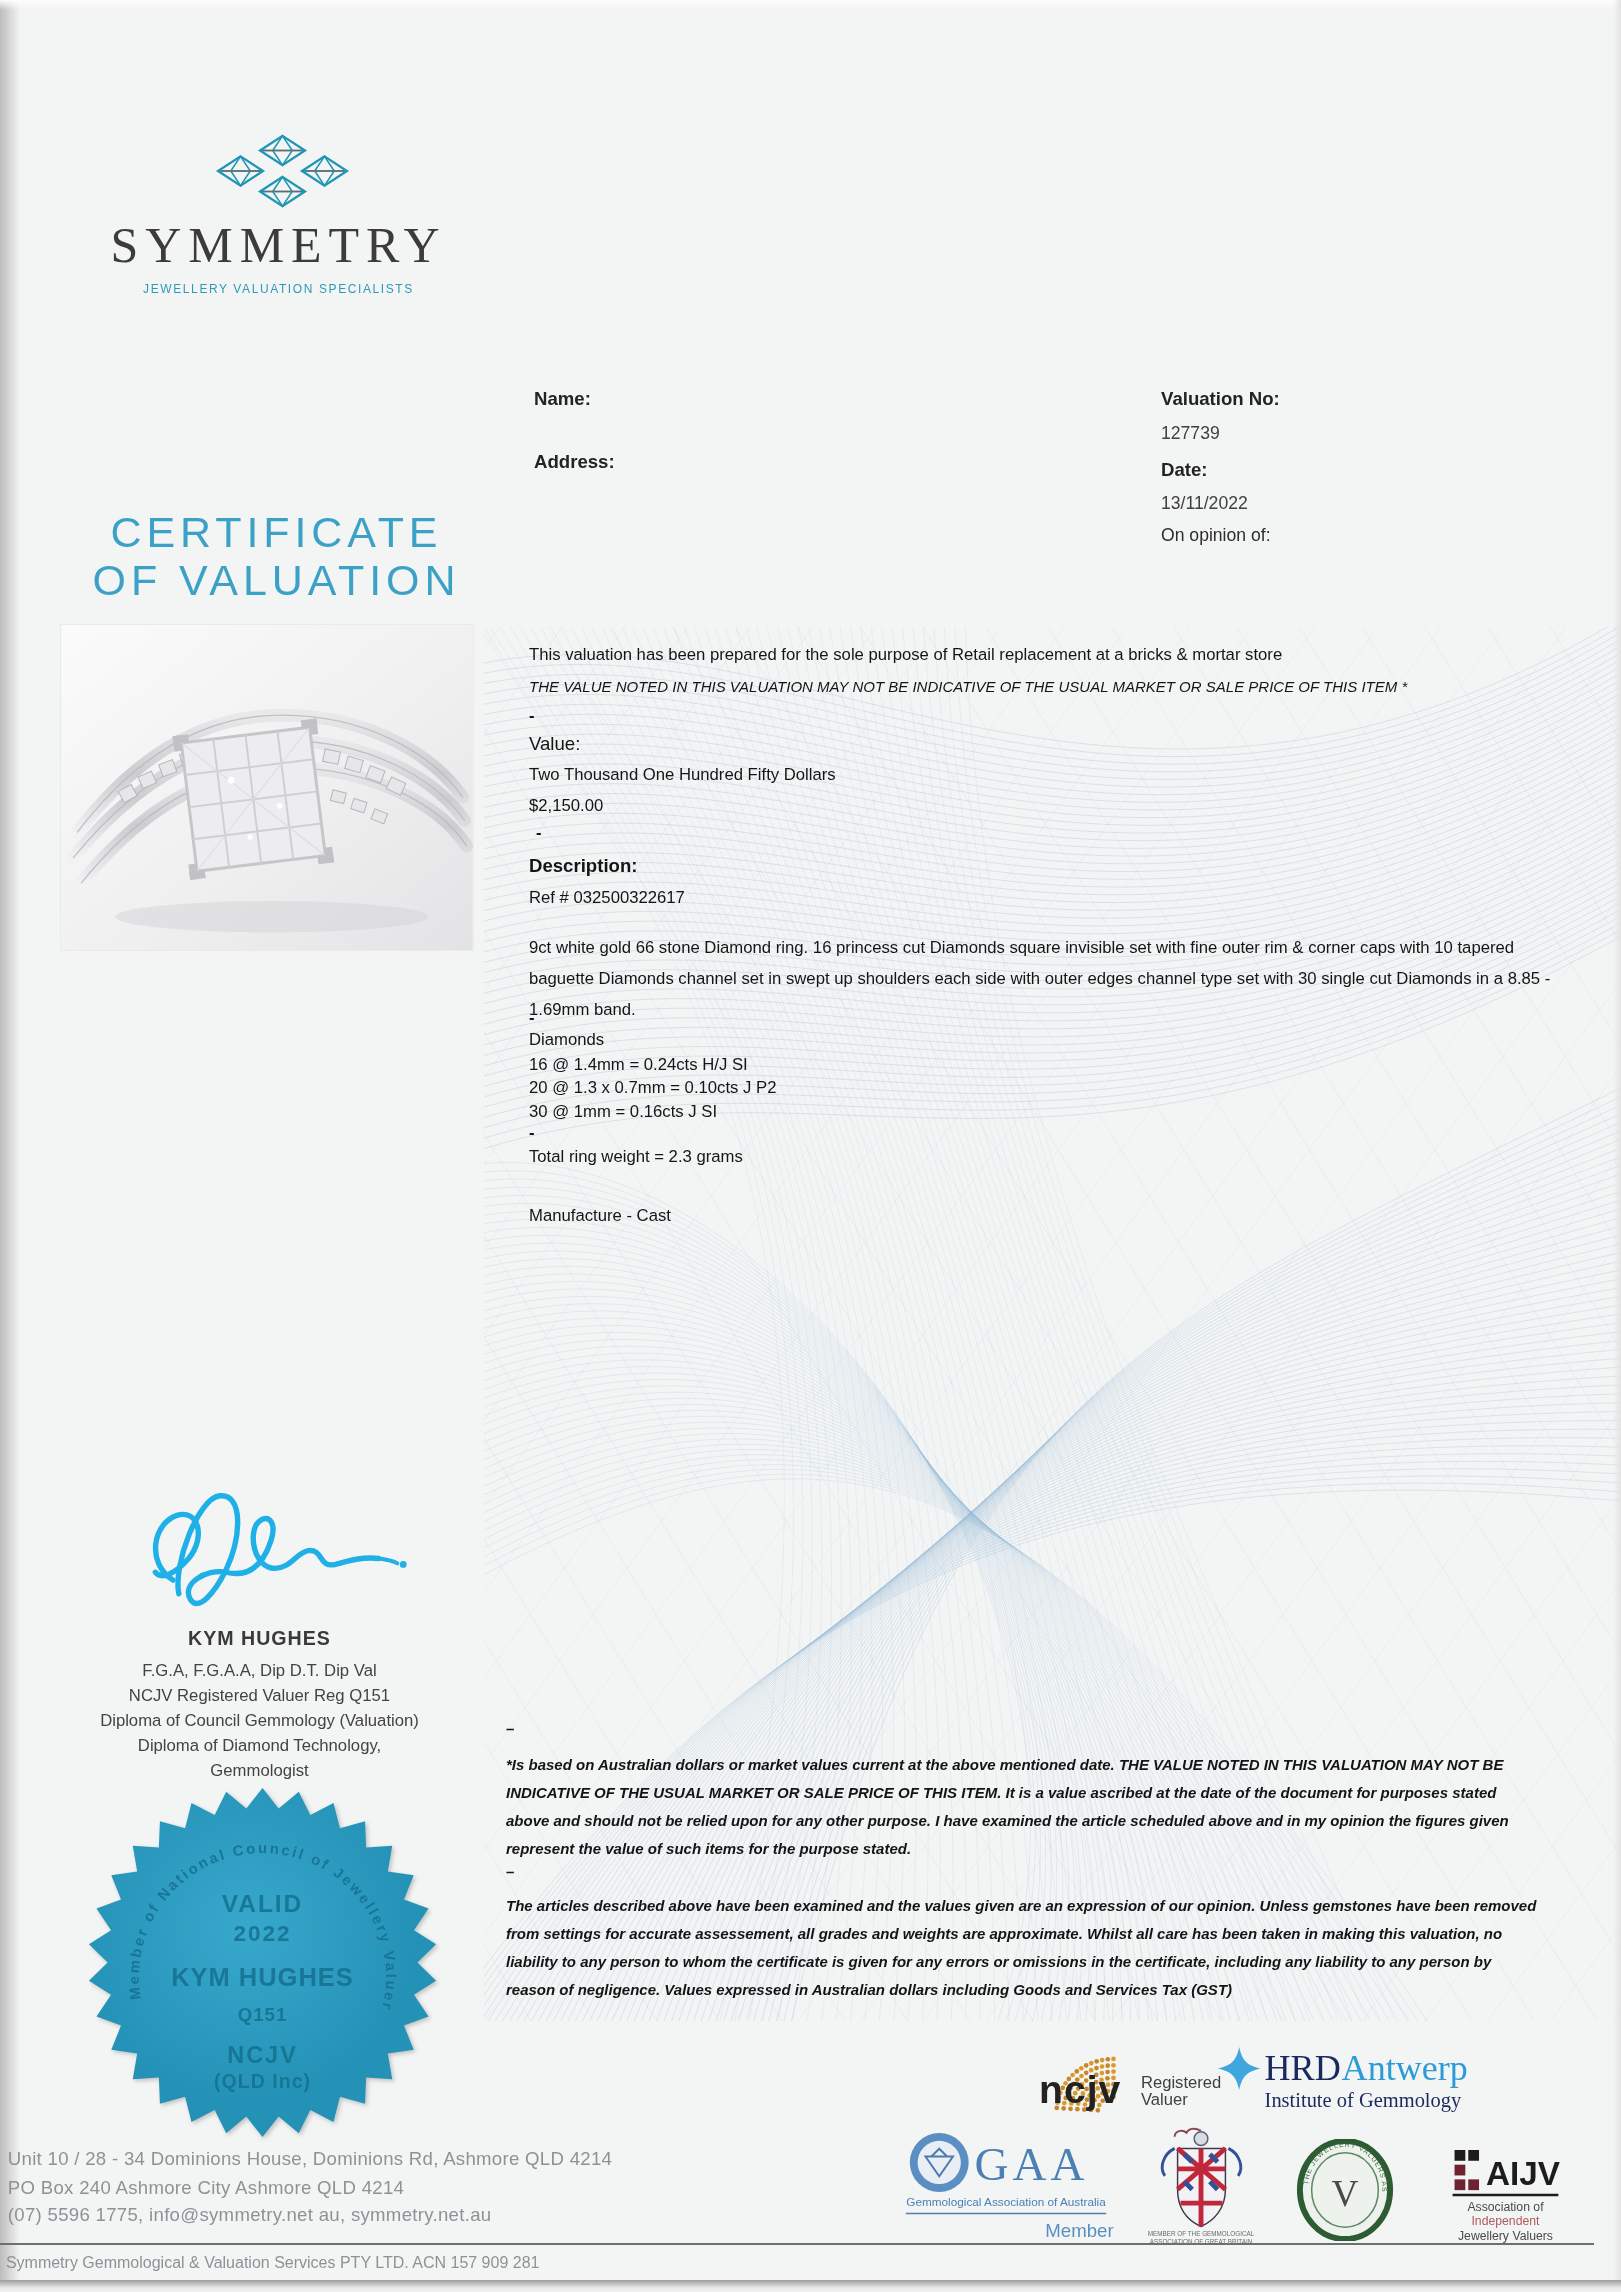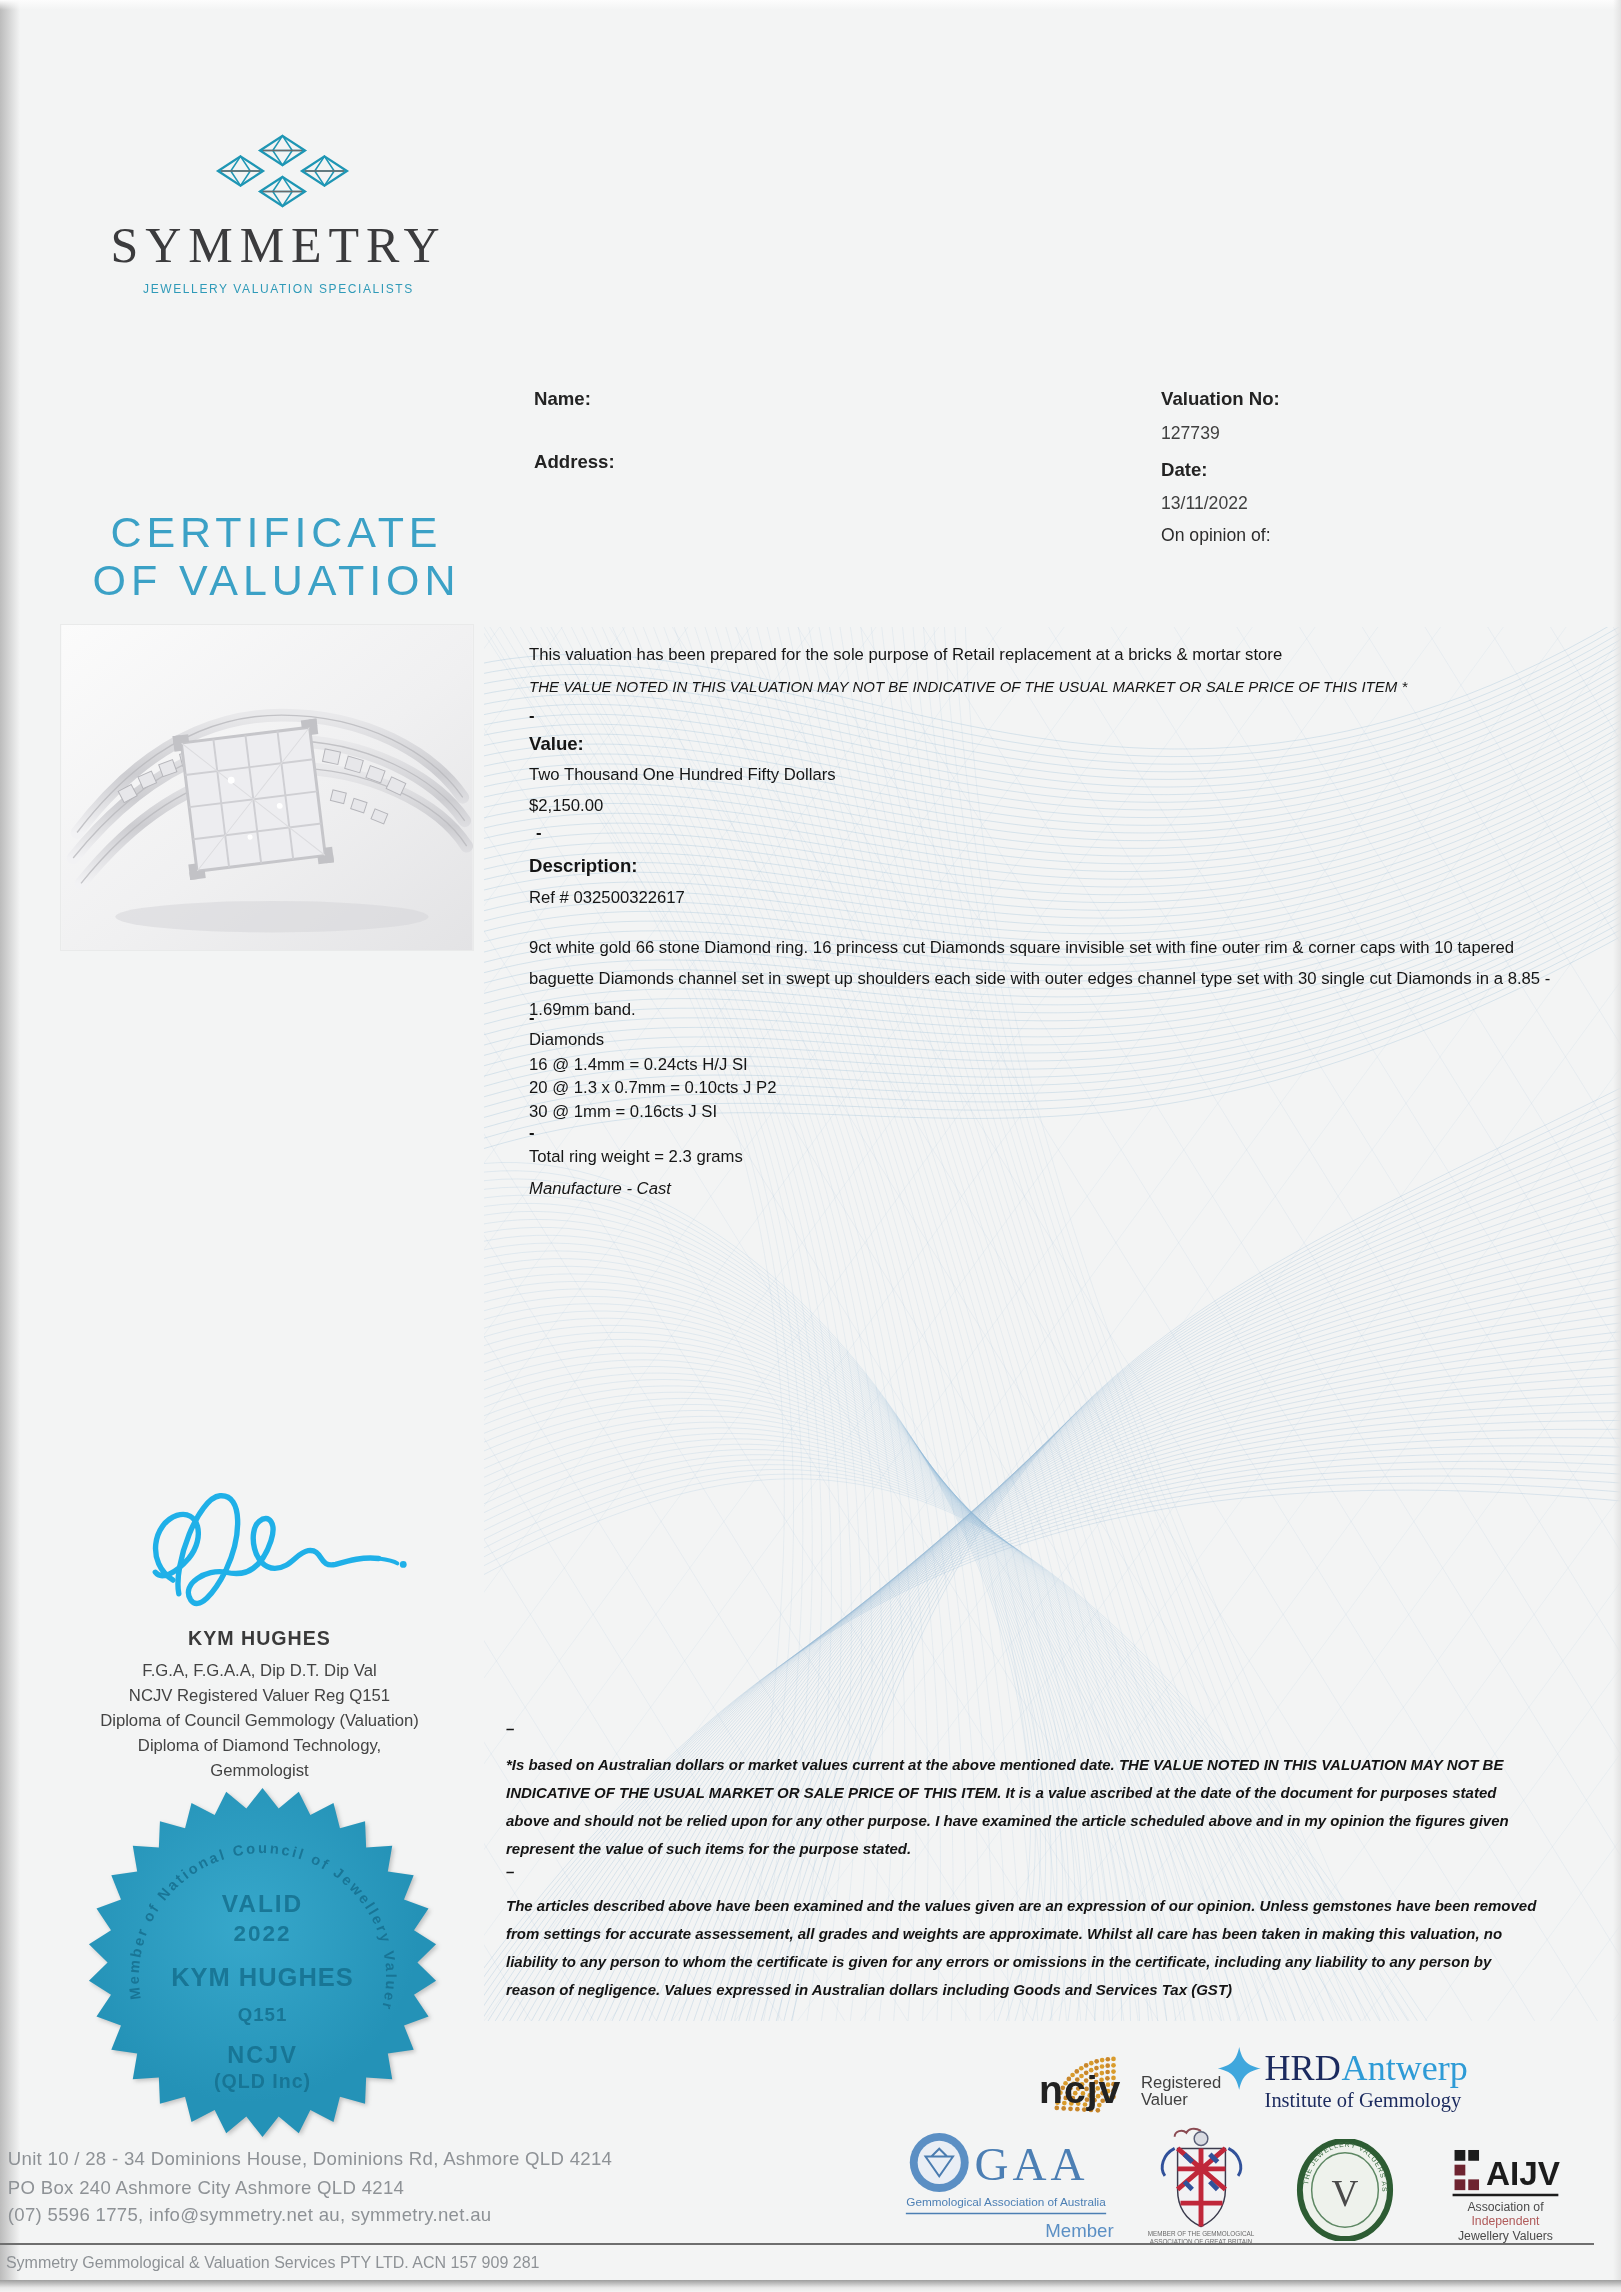--- a/index.html
+++ b/index.html
@@ -40,35 +40,35 @@
   .val-behalf{left:1161px;top:525px;font-size:17.6px;color:#2c2c2c;}
 
   
   .photo{left:61px;top:625px;width:412px;height:325px;box-shadow:0 0 0 1px rgba(0,0,0,.04);}
 
   
   .ct{left:529px;width:1051px;font-size:16.7px;color:#151515;}
   .purpose{top:645px;}
   .caps1{top:678px;font-size:15px;font-style:italic;font-weight:500;}
   .dash-a{top:706px;font-weight:bold;}
-  .value-label{top:733px;font-size:18.6px;font-weight:bold;}
+  .value-label{top:733px;font-size:18.6px;font-weight:normal;}
   .value-words{top:765px;}
   .value-amount{top:796px;}
   .dash-b{top:823px;padding-left:6.9px;font-weight:bold;}
   .desc-label{top:855px;font-size:18.6px;font-weight:bold;}
   .ref-line{top:888px;}
   .desc-para{top:932px;width:1037px;line-height:31px;}
   .dash-c{top:1008px;font-weight:bold;}
   .diamonds-label{top:1030px;}
   .dia-1{top:1055px;}
   .dia-2{top:1078px;}
   .dia-3{top:1102px;}
   .dash-d{top:1123px;font-weight:bold;}
   .weight-line{top:1147px;}
-  .manufacture-line{top:1179px;font-style:italic;}
+  .manufacture-line{top:1206px;}
 
   
   .fn{left:506px;width:1037px;font-size:15px;font-style:italic;font-weight:600;color:#141414;line-height:28px;}
   .dash-e{top:1715px;}
   .fn1{top:1751px;}
   .dash-f{top:1858px;}
   .fn2{top:1892px;}
 
   
   .signature{left:116px;top:1486px;width:304px;height:147px;}

